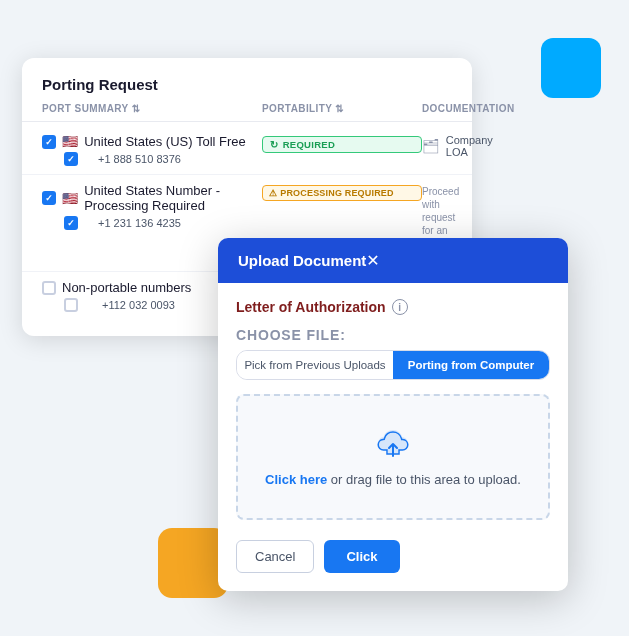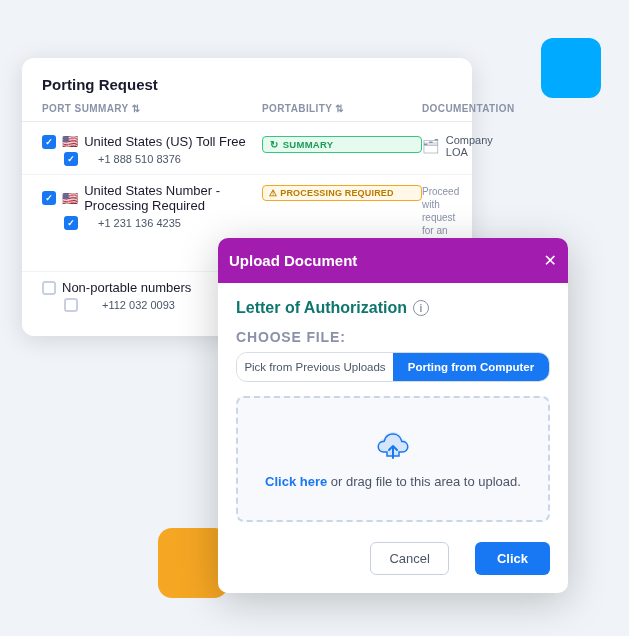--- a/index.html
+++ b/index.html
@@ -191,25 +191,24 @@
       top: 238px;
       left: 218px;
       width: 350px;
       background: #fff;
       border-radius: 10px;
       box-shadow: 0 8px 40px rgba(0,0,0,0.22);
       z-index: 20;
       overflow: hidden;
     }
     .modal-header {
-      background: #a21caf;
-      padding: 14px 11px;
-      display: flex;
-      align-items: center;
-      justify-content: space-between;
+      background: #1d4ed8;
+      padding: 14px 20px;
+      display: flex;
+      align-items: center;
     }
     .modal-title {
       color: #fff;
       font-size: 15px;
       font-weight: 700;
     }
     .modal-close {
       color: #fff;
       font-size: 16px;
       cursor: pointer;
@@ -219,23 +218,23 @@
     .modal-body {
       padding: 16px 18px 18px 18px;
     }
     .doc-title-row {
       display: flex;
       align-items: center;
       gap: 6px;
       margin-bottom: 12px;
     }
     .doc-title-text {
-      font-size: 16px;
-      font-weight: 700;
-      color: #0f766e;
+      font-size: 14px;
+      font-weight: 700;
+      color: #7f1d1d;
     }
     .info-icon {
       width: 16px;
       height: 16px;
       border-radius: 50%;
       border: 1.5px solid #8a92a8;
       display: flex;
       align-items: center;
       justify-content: center;
       font-size: 10px;
@@ -302,22 +301,21 @@
       text-align: center;
       line-height: 1.5;
     }
     .drop-zone-link {
       color: #1877f2;
       font-weight: 600;
     }
     
     .modal-footer {
       display: flex;
-      justify-content: flex-end;
-      gap: 26px;
+      gap: 10px;
       padding-top: 4px;
     }
     .btn-cancel {
       padding: 8px 18px;
       border: 1.5px solid #c8d0e0;
       border-radius: 6px;
       background: #fff;
       color: #4a5568;
       font-size: 13px;
       font-weight: 500;
@@ -361,21 +359,21 @@
         <span class="flag-us">🇺🇸</span>
         <span class="row-label">United States (US) Toll Free</span>
       </div>
       <div class="sub-line">
         <div class="checkbox-blue" style="margin-left:18px;"></div>
         <span class="sub-number" style="margin-left:0">+1 888 510 8376</span>
       </div>
     </div>
     <div class="row-portability">
       <div class="badge-portable">
-        <span>SUMMARY</span>
+        <span>REQUIRED</span>
       </div>
     </div>
     <div class="doc-cell">
       <span class="folder-icon">🗂</span>
       <span>Company LOA</span>
     </div>
   </div>
 
   <div class="porting-row">
     <div class="row-port-summary">

